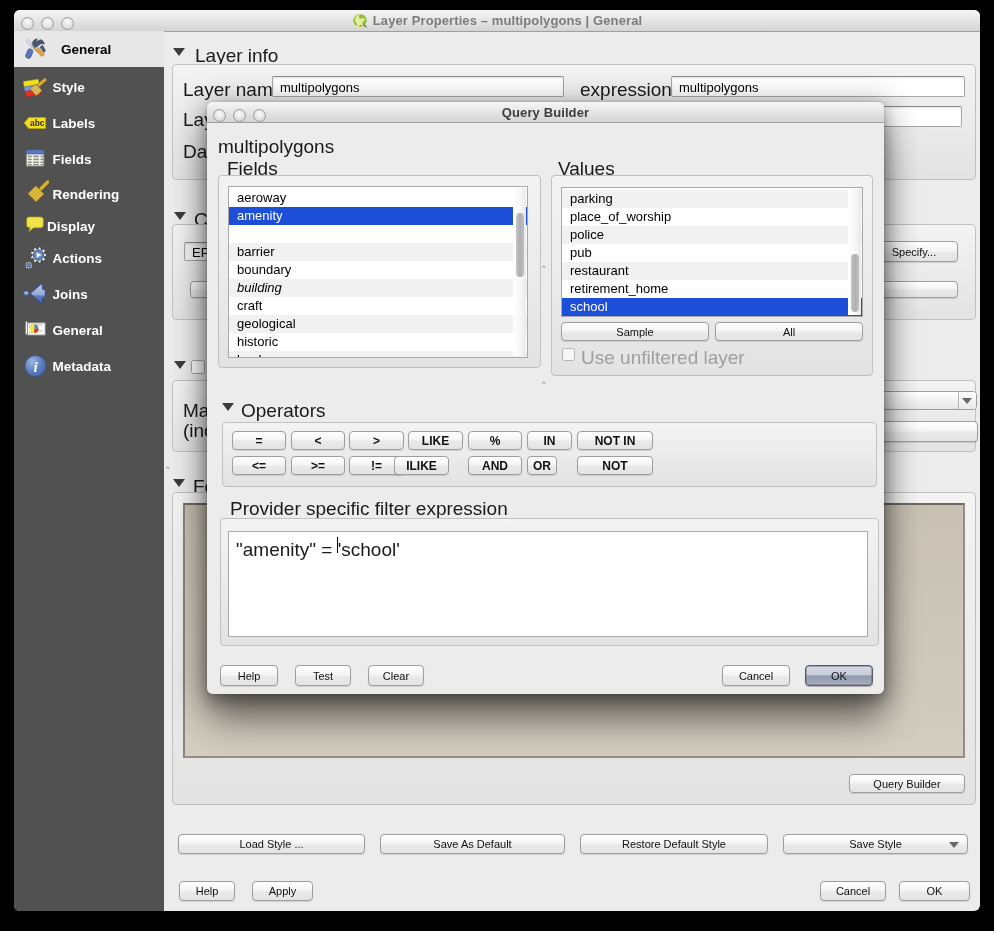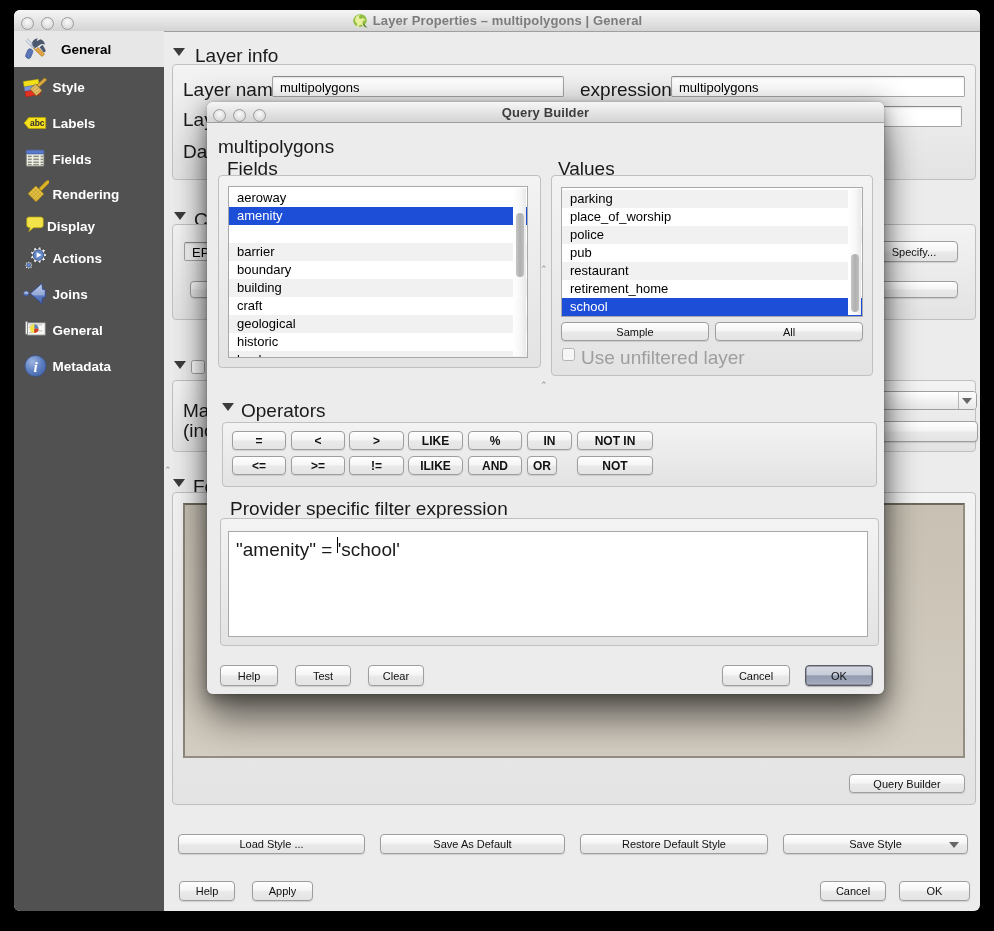--- a/index.html
+++ b/index.html
@@ -288,21 +288,21 @@
   </div>
   <div class="t" style="left:11px;top:34px;">multipolygons</div>
 
   <div class="t" style="left:20px;top:56px;">Fields</div>
   <div class="grp" style="left:11px;top:73px;width:323px;height:193px;"></div>
   <div class="list" style="left:21px;top:84px;width:300px;height:172px;">
     <div class="row" style="top:2px;"><span>aeroway</span></div>
     <div class="row sel" style="top:20px;"><span>amenity</span></div>
     <div class="row alt" style="top:56px;"><span>barrier</span></div>
     <div class="row" style="top:74px;"><span>boundary</span></div>
-    <div class="row alt" style="top:92px;"><span>building</span></div>
+    <div class="row alt" style="top:92px;font-style:italic;"><span>building</span></div>
     <div class="row" style="top:110px;"><span>craft</span></div>
     <div class="row alt" style="top:128px;"><span>geological</span></div>
     <div class="row" style="top:146px;"><span>historic</span></div>
     <div class="row alt" style="top:164px;"><span>land_area</span></div>
     <div class="sbar">
           <div class="thumb" style="top:25px;height:64px;"></div>
         </div>
   </div>
 
   <div class="t" style="left:351px;top:56px;">Values</div>
@@ -333,21 +333,21 @@
   <div class="btn opbtn" style="left:25px;top:329px;width:54px;height:19px;">=</div>
   <div class="btn opbtn" style="left:84px;top:329px;width:54px;height:19px;">&lt;</div>
   <div class="btn opbtn" style="left:142px;top:329px;width:55px;height:19px;">&gt;</div>
   <div class="btn opbtn" style="left:201px;top:329px;width:55px;height:19px;">LIKE</div>
   <div class="btn opbtn" style="left:261px;top:329px;width:54px;height:19px;">%</div>
   <div class="btn opbtn" style="left:320px;top:329px;width:45px;height:19px;">IN</div>
   <div class="btn opbtn" style="left:370px;top:329px;width:76px;height:19px;">NOT IN</div>
   <div class="btn opbtn" style="left:25px;top:354px;width:54px;height:19px;">&lt;=</div>
   <div class="btn opbtn" style="left:84px;top:354px;width:54px;height:19px;">&gt;=</div>
   <div class="btn opbtn" style="left:142px;top:354px;width:55px;height:19px;">!=</div>
-  <div class="btn opbtn" style="left:201px;top:354px;width:55px;height:19px;border-radius:6px;">ILIKE</div>
+  <div class="btn opbtn" style="left:187px;top:354px;width:55px;height:19px;">ILIKE</div>
   <div class="btn opbtn" style="left:261px;top:354px;width:54px;height:19px;">AND</div>
   <div class="btn opbtn" style="left:320px;top:354px;width:30px;height:19px;">OR</div>
   <div class="btn opbtn" style="left:370px;top:354px;width:76px;height:19px;">NOT</div>
 
   <div class="t" style="left:23px;top:396px;">Provider specific filter expression</div>
   <div class="grp" style="left:13px;top:416px;width:659px;height:128px;"></div>
   <div class="list" style="left:21px;top:429px;width:640px;height:106px;">
     <div class="t" style="left:7px;top:7px;">"amenity" = <span style="position:relative;">'school'<span style="position:absolute;left:-1px;top:-2px;width:1px;height:16px;background:#000;"></span></span></div>
   </div>
 

